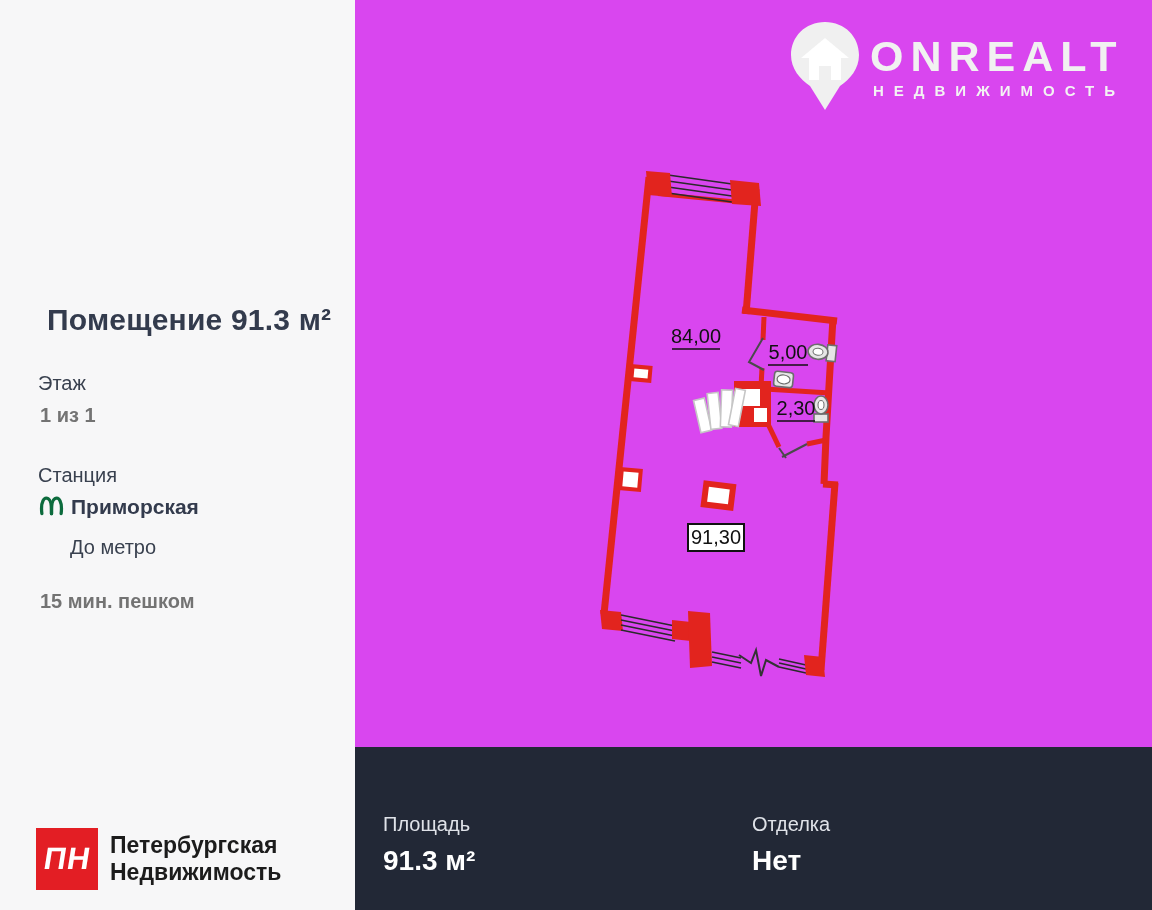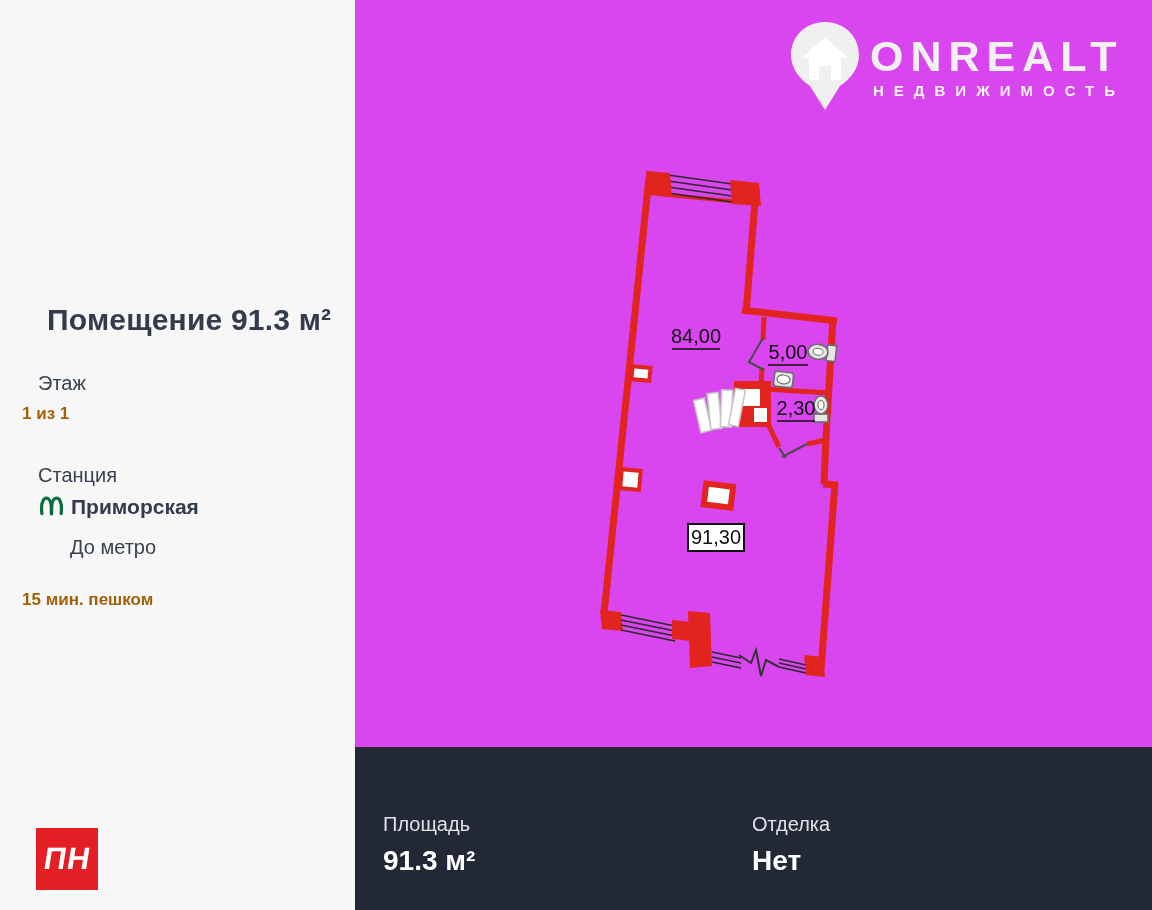--- a/index.html
+++ b/index.html
@@ -14,21 +14,21 @@
   
   .sidebar {
     position:absolute; left:0; top:0; width:355px; height:910px;
     background:#f7f7f8;
   }
   .sidebar .title {
     position:absolute; left:47px; top:303px;
     font-size:30px; font-weight:bold; color:#333b4d; letter-spacing:0.2px;
   }
   .info-label { position:absolute; left:38px; font-size:20px; color:#39414f; }
-  .info-value { position:absolute; left:22px; font-size:17px; font-weight:bold; color:#a16207; }
+  .info-value { position:absolute; left:40px; font-size:20px; font-weight:bold; color:#737373; }
   .lbl-floor   { top:372px; }
   .val-floor   { top:404px; }
   .lbl-station { top:464px; }
   .metro-row   { position:absolute; left:38px; top:492px; display:flex; align-items:center; gap:6px; }
   .metro-row .station-name { font-size:21px; font-weight:bold; color:#333b4d; }
   .lbl-metro   { top:536px;margin-left:32px; }
   .val-metro   { top:590px; }
   
   .agency { position:absolute; left:36px; top:828px; display:flex; align-items:center; gap:12px; }
   .agency-badge {
@@ -84,20 +84,24 @@
     <span class="station-name">Приморская</span>
   </div>
 
   <div class="info-label lbl-metro">До метро</div>
   <div class="info-value val-metro">15 мин. пешком</div>
 
   <div class="agency">
     <div class="agency-badge">
       <span>ПН</span>
     </div>
+    <div class="agency-name">
+      <div>Петербургская</div>
+      <div>Недвижимость</div>
+    </div>
   </div>
 </div>
 
 <div class="main">
 
   <div class="watermark">
     <svg width="80" height="96" viewBox="0 0 80 96">
       <path d="M40 4 C20 4 6 19 6 37 C6 51 15 61 25 68 L40 92 L55 68 C65 61 74 51 74 37 C74 19 60 4 40 4 Z" fill="#f0f0f0"></path>
       <path d="M40 20 L64 40 L56 40 L56 62 L24 62 L24 40 L16 40 Z" fill="#ffffff"></path>
       <path d="M34 62 L34 48 L46 48 L46 62 Z" fill="#f0f0f0"></path>

